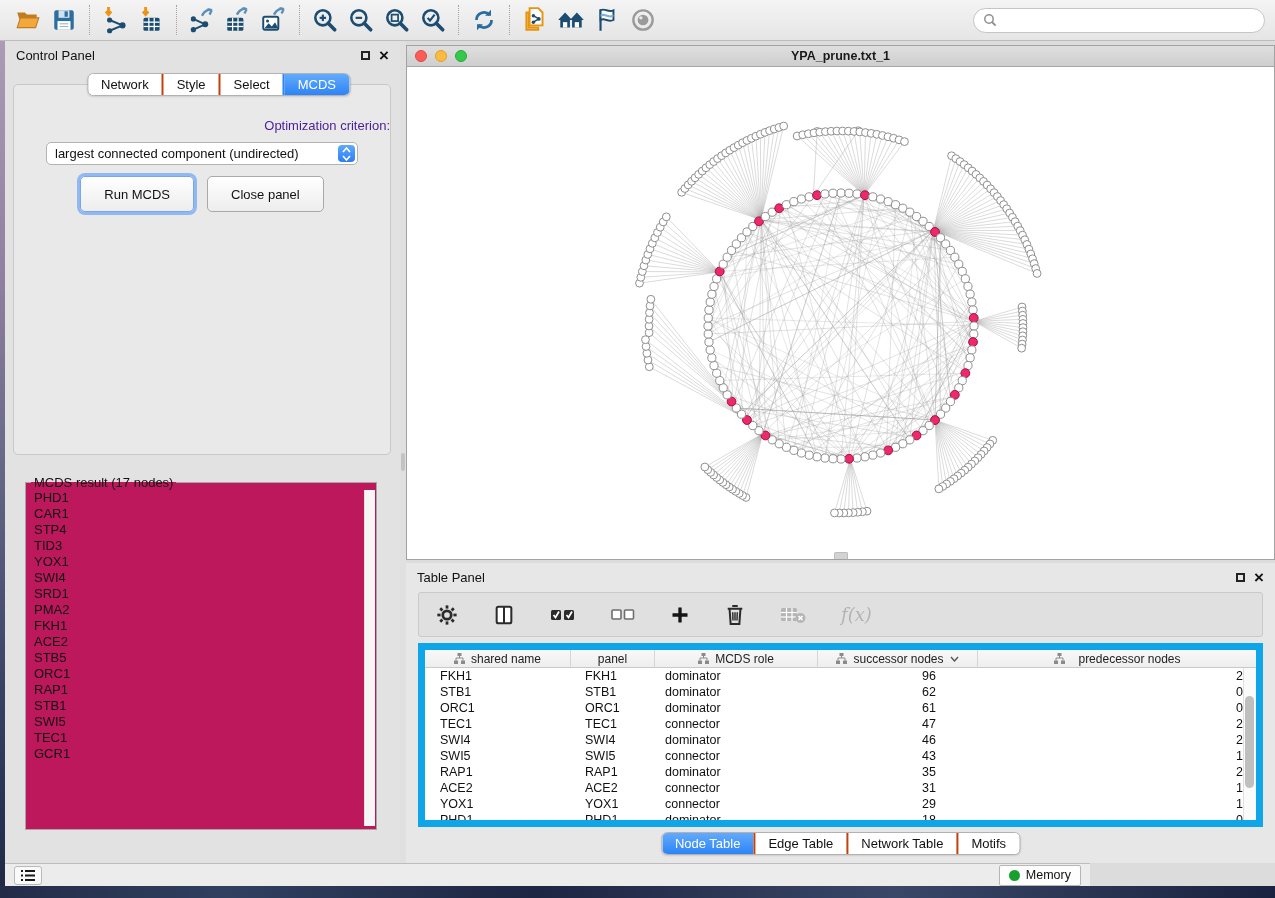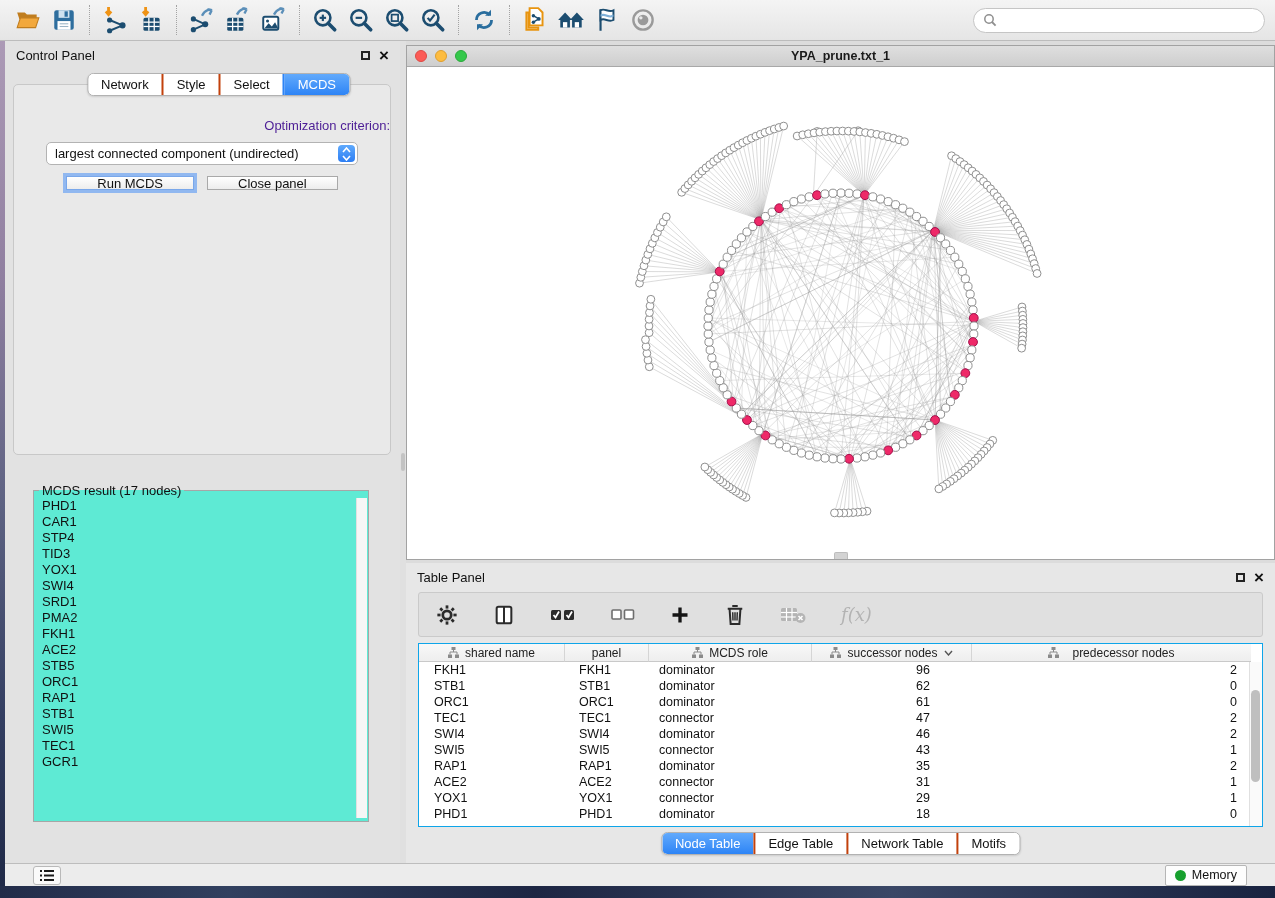--- a/index.html
+++ b/index.html
@@ -38,25 +38,25 @@
   .ctl-tabs-wrap{position:absolute;left:50%;transform:translateX(-50%);top:32px;z-index:2;padding-left:32px;}
   .cp-card{position:absolute;left:8px;right:9px;top:43px;height:371px;background:#e9e9e9;
     border:1px solid #c8c8c8;border-radius:5px;}
   .opt-label{margin-top:33px;text-align:right;font-size:13px;color:#4c1d95;}
   .select{margin:9px auto 0;width:312px;height:23px;background:#fff;border:1px solid #b3b3b3;
     border-radius:5px;display:flex;align-items:center;font-size:13px;padding-left:8px;position:relative;color:#111;}
   .stepper{position:absolute;right:2px;top:2px;bottom:2px;width:17px;border-radius:4px;
     background:linear-gradient(#5ea9fd,#2d7ef3);display:flex;flex-direction:column;
     align-items:center;justify-content:center;gap:2px;}
   .btn-row{display:flex;justify-content:center;gap:13px;margin-top:11px;}
-  .btn{height:14px;padding:0 30px;font-size:13px;background:linear-gradient(#fff,#ededed);
-    border:1px solid #a9a9a9;border-radius:0;display:flex;align-items:center;color:#111;}
+  .btn{height:36px;padding:0 23px;font-size:13px;background:linear-gradient(#fff,#ededed);
+    border:1px solid #a9a9a9;border-radius:5px;display:flex;align-items:center;color:#111;}
   .btn.focus{box-shadow:0 0 0 3px rgba(98,158,245,.65);border-color:#79a7ea;}
   fieldset.result-box{position:absolute;left:12px;right:15px;top:426px;bottom:25px;
-    border:1px solid #a6a6a6;background:#5eead4;margin:16px;padding:0;}
+    border:1px solid #a6a6a6;background:#be185d;margin:8px;padding:0;}
   fieldset.result-box legend{font-size:13px;margin-left:5px;padding:0 3px;color:#111;}
   .mcds-list{position:absolute;left:1px;right:13px;top:0;bottom:1px;overflow:hidden;font-size:13px;color:#111;}
   .mcds-list div{line-height:16px;padding-left:7px;}
   .mcds-scroll{position:absolute;right:1px;top:0;bottom:1px;width:11px;background:#f6f6f6;
     border-left:1px solid #e1e1e1;}
 
   
   .vsplit{left:400px;top:41px;width:6px;height:822px;background:#e0e0e0;}
   .vsplit-handle{position:absolute;left:1px;top:412px;width:4px;height:18px;background:#c3c3c3;border-radius:2px;}
 
@@ -70,40 +70,40 @@
   .net-canvas{position:absolute;left:0;top:21px;right:0;bottom:0;background:#fff;overflow:hidden;}
   .hsplit-handle{position:absolute;left:50%;bottom:0;transform:translateX(-50%);width:14px;height:7px;
     background:#d3d3d3;border:1px solid #bdbdbd;border-bottom:none;border-radius:2px 2px 0 0;}
 
   
   .table-panel{left:406px;top:563px;width:869px;height:300px;background:#e7e7e7;}
   .tp-toolbar{position:absolute;left:12px;right:12px;top:29px;height:45px;background:#e0e0e0;
     border:1px solid #cacaca;border-radius:3px;display:flex;align-items:center;gap:35px;padding:0 17px;}
   .tpbtn{background:none;border:none;padding:0;display:flex;align-items:center;justify-content:center;height:26px;}
   .fx{font-family:"DejaVu Serif",serif;font-style:italic;font-size:18px;color:#b3b3b3;}
-  .tbl{position:absolute;left:12px;right:12px;top:80px;height:184px;background:#fff;border:1px solid #0ea5e9;overflow:hidden;}
+  .tbl{position:absolute;left:12px;right:12px;top:80px;height:184px;background:#fff;border:7px solid #0ea5e9;overflow:hidden;}
   .tbl-head{display:grid;grid-template-columns:146px 84px 163px 160px 279px;height:18px;}
   .th{background:linear-gradient(#f8f8f8,#eeeeee);border-right:1px solid #d5d5d5;border-bottom:1px solid #c9c9c9;
     display:flex;align-items:center;justify-content:center;gap:6px;font-size:12px;color:#222;overflow:hidden;white-space:nowrap;}
   .th:last-child{border-right:none;gap:13px;}
   .tr{display:grid;grid-template-columns:146px 84px 163px 160px 279px;height:16px;align-items:center;
     font-size:12.5px;color:#111;}
   .td{white-space:nowrap;overflow:hidden;}
   .td.c0{padding-left:15px;}
   .td.c1{padding-left:14px;}
   .td.c2{padding-left:10px;}
   .td.c3{text-align:right;padding-right:42px;}
   .td.c4{text-align:right;padding-right:14px;}
   .tbl-scroll{position:absolute;right:0;top:18px;bottom:0;width:13px;background:#fafafa;border-left:1px solid #e0e0e0;}
   .tbl-thumb{position:absolute;right:2px;top:28px;width:9px;height:92px;background:#bfbfbf;border-radius:4.5px;}
   .tp-tabs-wrap{position:absolute;left:50%;bottom:8px;transform:translateX(-50%);}
 
   
-  .status-bar{left:5px;top:863px;width:1270px;height:23px;background:#ececec;border-top:1px solid #bdbdbd;
-    display:flex;align-items:center;padding:0 28px;}
+  .status-bar{left:5px;top:863px;width:1085px;height:23px;background:#ececec;border-top:1px solid #bdbdbd;
+    display:flex;align-items:center;padding:0 9px;}
   .list-btn{width:28px;height:19px;background:#fafafa;border:1px solid #b9b9b9;border-radius:3px;
     display:flex;align-items:center;justify-content:center;padding:0;}
   .memory-btn{margin-left:auto;height:21px;padding:0 9px;background:#fdfdfd;border:1px solid #b6b6b6;
     border-radius:2px;display:flex;align-items:center;gap:6px;font-size:12.5px;color:#111;}
   .mem-dot{width:11px;height:11px;border-radius:50%;background:#17a02e;}
 </style>
 </head>
 <body>
 
 <div class="toolbar abs">

